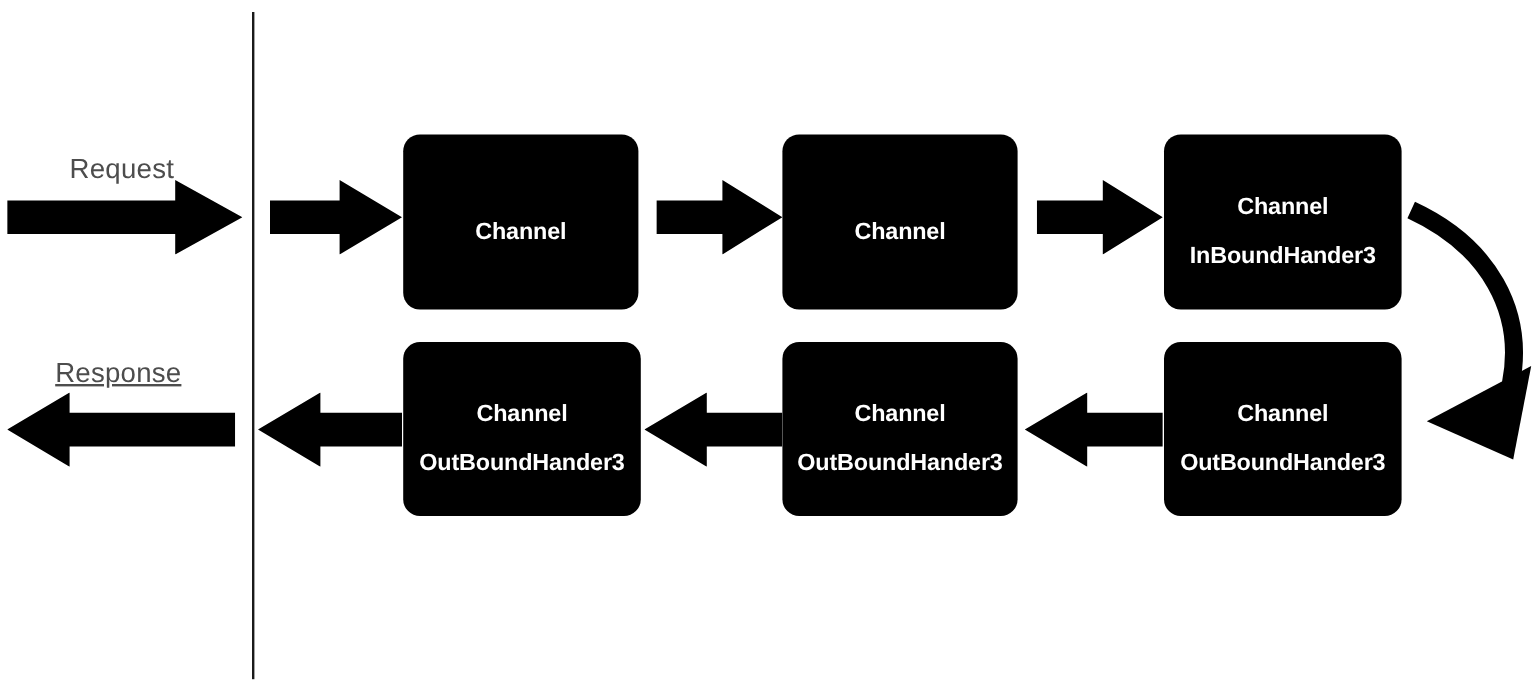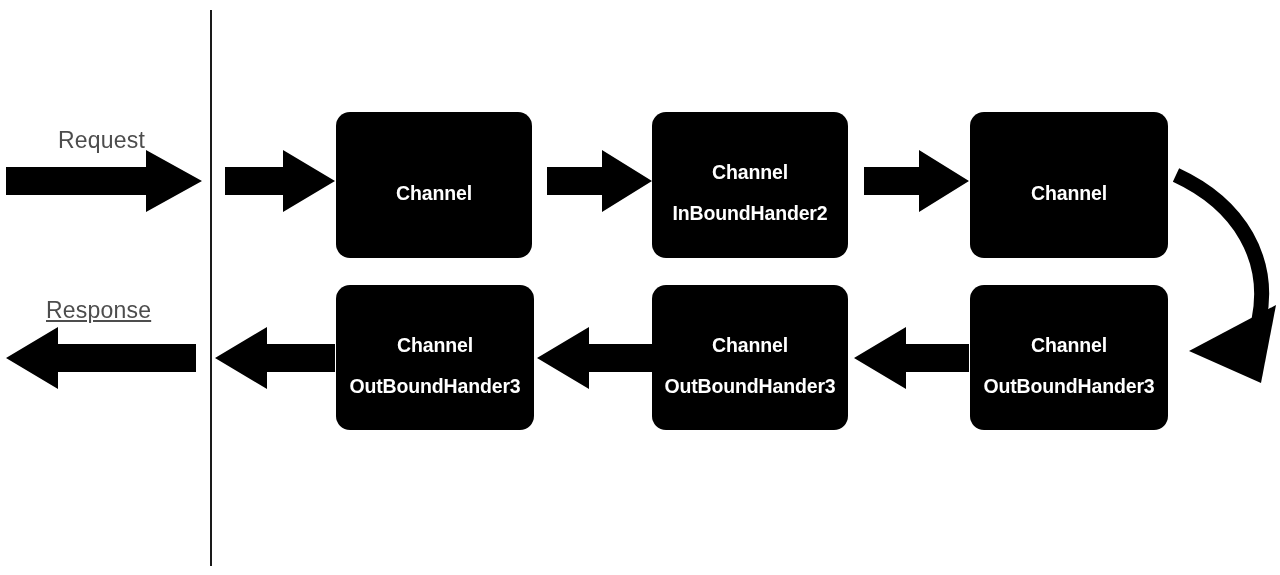--- a/index.html
+++ b/index.html
@@ -84,33 +84,33 @@
 
   <div class="arrow" style="left:547px; top:150px;">
     <svg width="105" height="62" viewBox="0 0 105 62">
       <path d="M0,17 L55,17 L55,0 L105,31 L55,62 L55,45 L0,45 Z" fill="#000000"></path>
     </svg>
   </div>
 
   <div class="node" style="left:652px; top:112px; width:196px; height:146px;">
     <div class="node-label">
       <span class="ln">Channel</span>
-      <span class="ln">InBoundHander2</span>
     </div>
   </div>
 
   <div class="arrow" style="left:864px; top:150px;">
     <svg width="105" height="62" viewBox="0 0 105 62">
       <path d="M0,17 L55,17 L55,0 L105,31 L55,62 L55,45 L0,45 Z" fill="#000000"></path>
     </svg>
   </div>
 
   <div class="node" style="left:970px; top:112px; width:198px; height:146px;">
     <div class="node-label">
       <span class="ln">Channel</span>
+      <span class="ln">InBoundHander3</span>
     </div>
   </div>
 
   <div class="arrow" style="left:1155px; top:165px;">
     <svg width="125" height="235" viewBox="0 0 125 235">
       <path d="M21,10 C86,40 116,95 104,155" stroke="#000000" stroke-width="15" fill="none" stroke-linecap="butt"></path>
       <path d="M121,140 L106,218 L34,186 Z" fill="#000000"></path>
     </svg>
   </div>
 

